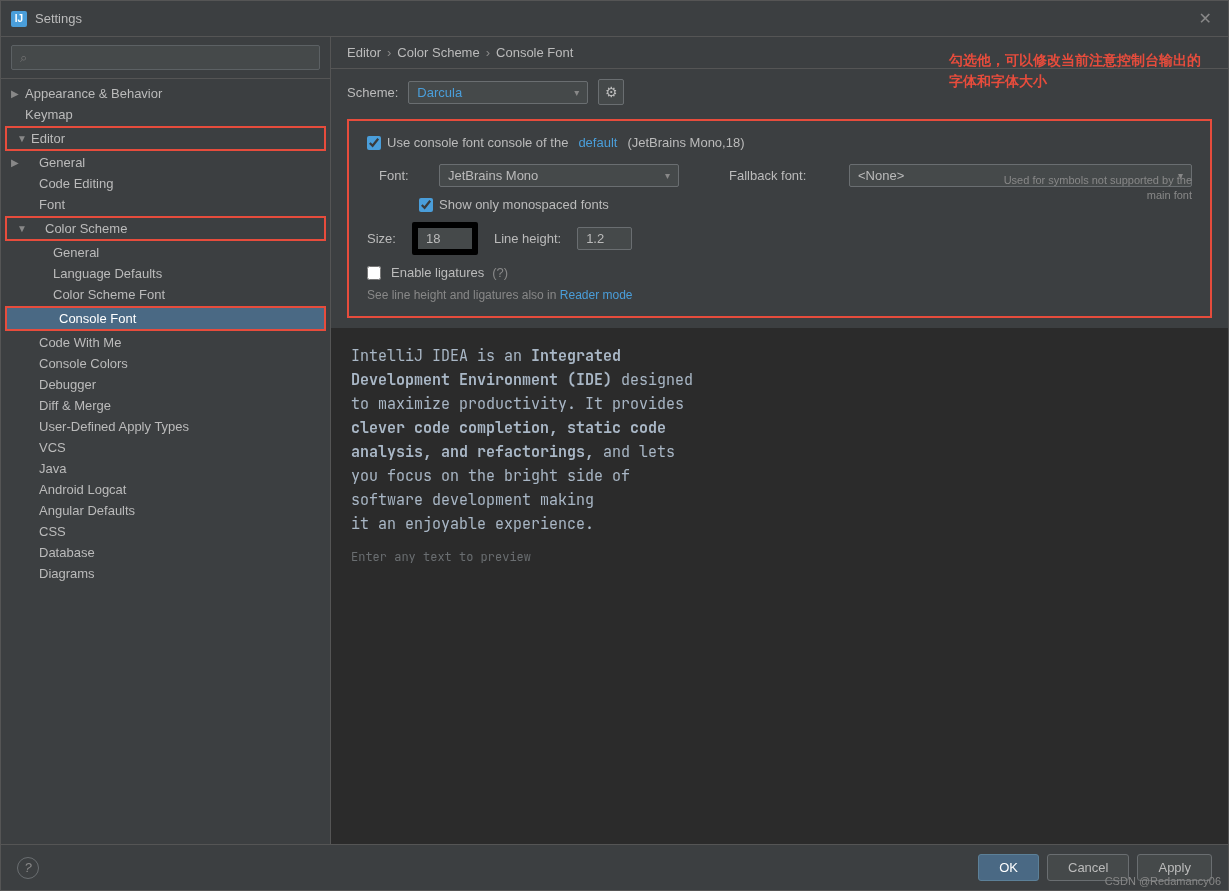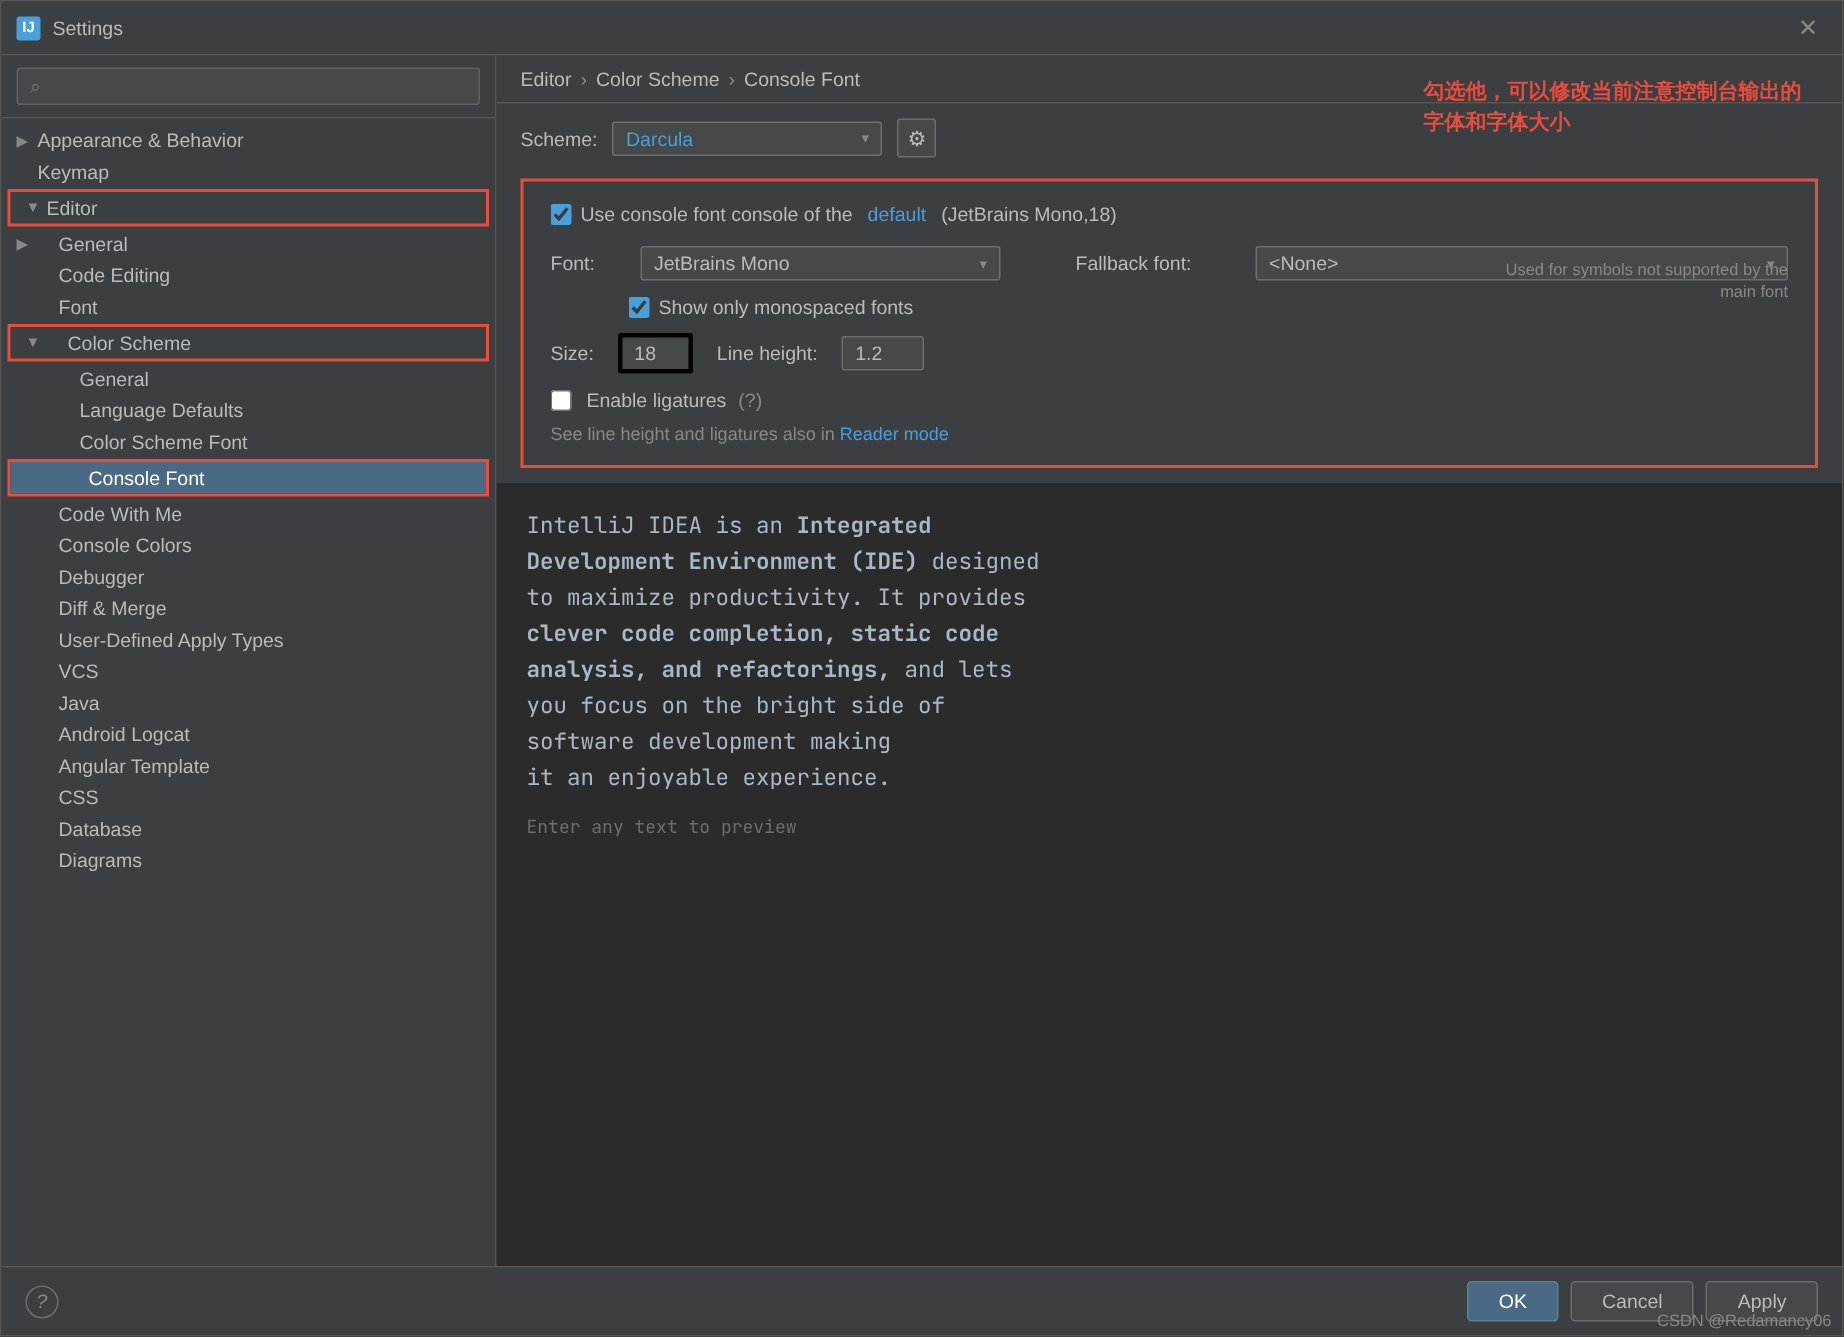--- a/index.html
+++ b/index.html
@@ -222,21 +222,21 @@
     .use-console-text { color: #bbbbbb; font-size: 13px; }
     .use-console-default { color: #4a9eda; }
 
     .font-row {
       display: flex;
       align-items: center;
       gap: 20px;
       margin-bottom: 10px;
     }
 
-    .font-label { color: #bbbbbb; font-size: 13px; min-width: 40px; }
+    .font-label { color: #bbbbbb; font-size: 13px; min-width: 40px; margin-left: 12px; }
 
     .font-select {
       background: #45494a;
       border: 1px solid #6a6e71;
       color: #bbbbbb;
       padding: 3px 8px;
       font-size: 13px;
       border-radius: 2px;
       width: 240px;
       cursor: pointer;
@@ -291,26 +291,26 @@
       display: flex;
       align-items: center;
       gap: 16px;
       margin-bottom: 10px;
     }
 
     .size-label { color: #bbbbbb; font-size: 13px; }
 
     .size-input {
       background: #45494a;
-      border: 3px solid #000000;
+      border: 6px solid #000000;
       color: #bbbbbb;
       padding: 3px 8px;
       font-size: 13px;
       border-radius: 2px;
-      width: 50px;
+      width: 66px;
       outline: none;
     }
 
     .line-height-label { color: #bbbbbb; font-size: 13px; }
 
     .line-height-input {
       background: #45494a;
       border: 1px solid #6a6e71;
       color: #bbbbbb;
       padding: 3px 8px;
@@ -582,21 +582,21 @@
 
         <div class="tree-item">
           <span class="arrow"></span>
           <span class="indent" style="width:14px"></span>
           <span>Android Logcat</span>
         </div>
 
         <div class="tree-item">
           <span class="arrow"></span>
           <span class="indent" style="width:14px"></span>
-          <span>Angular Template</span>
+          <span>Angular Defaults</span>
         </div>
 
         <div class="tree-item">
           <span class="arrow"></span>
           <span class="indent" style="width:14px"></span>
           <span>CSS</span>
         </div>
 
 
         <div class="tree-item">

